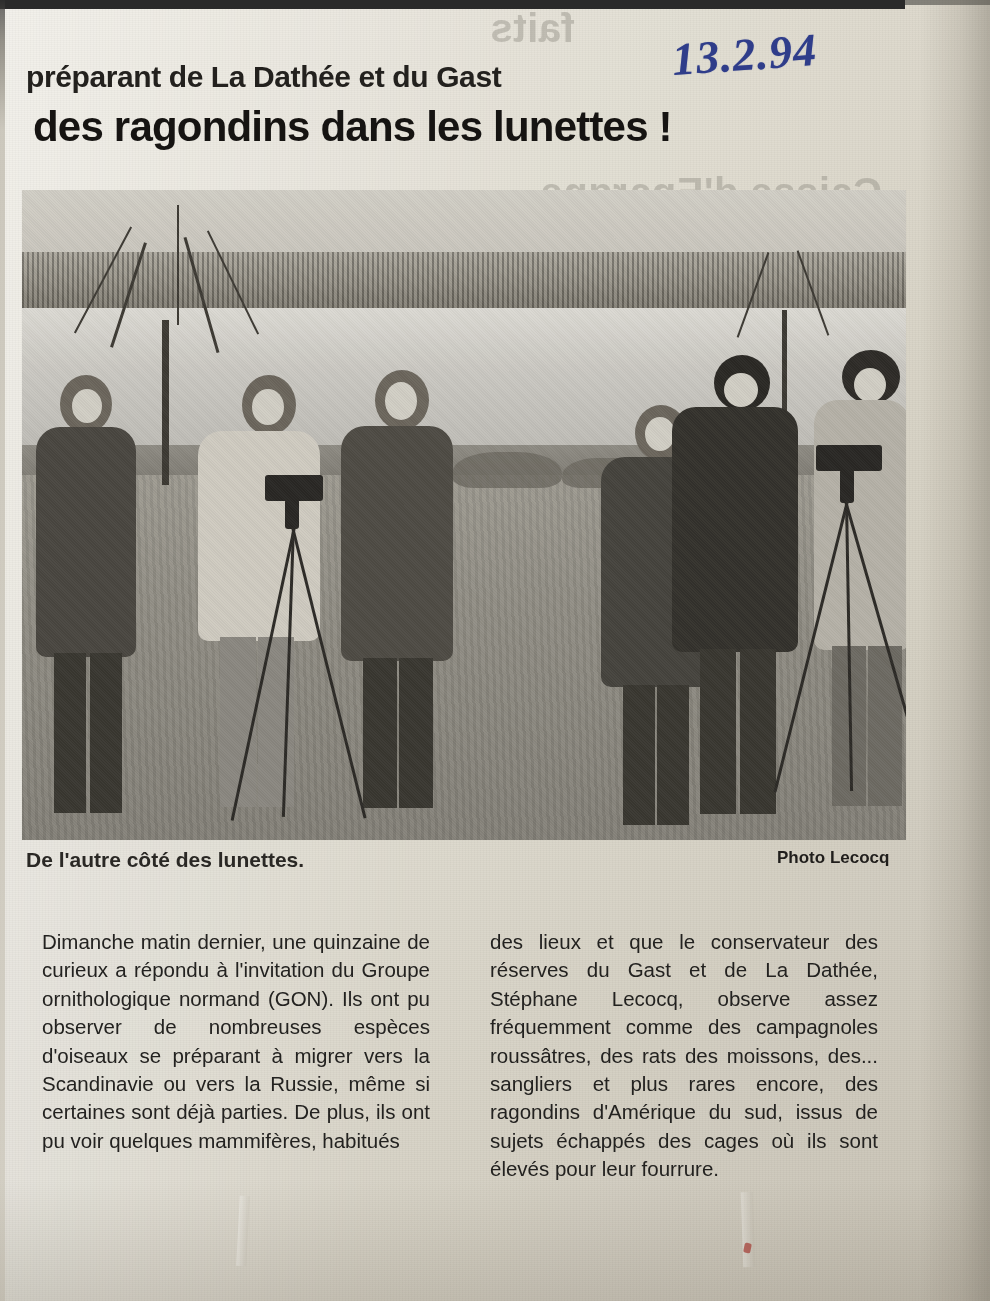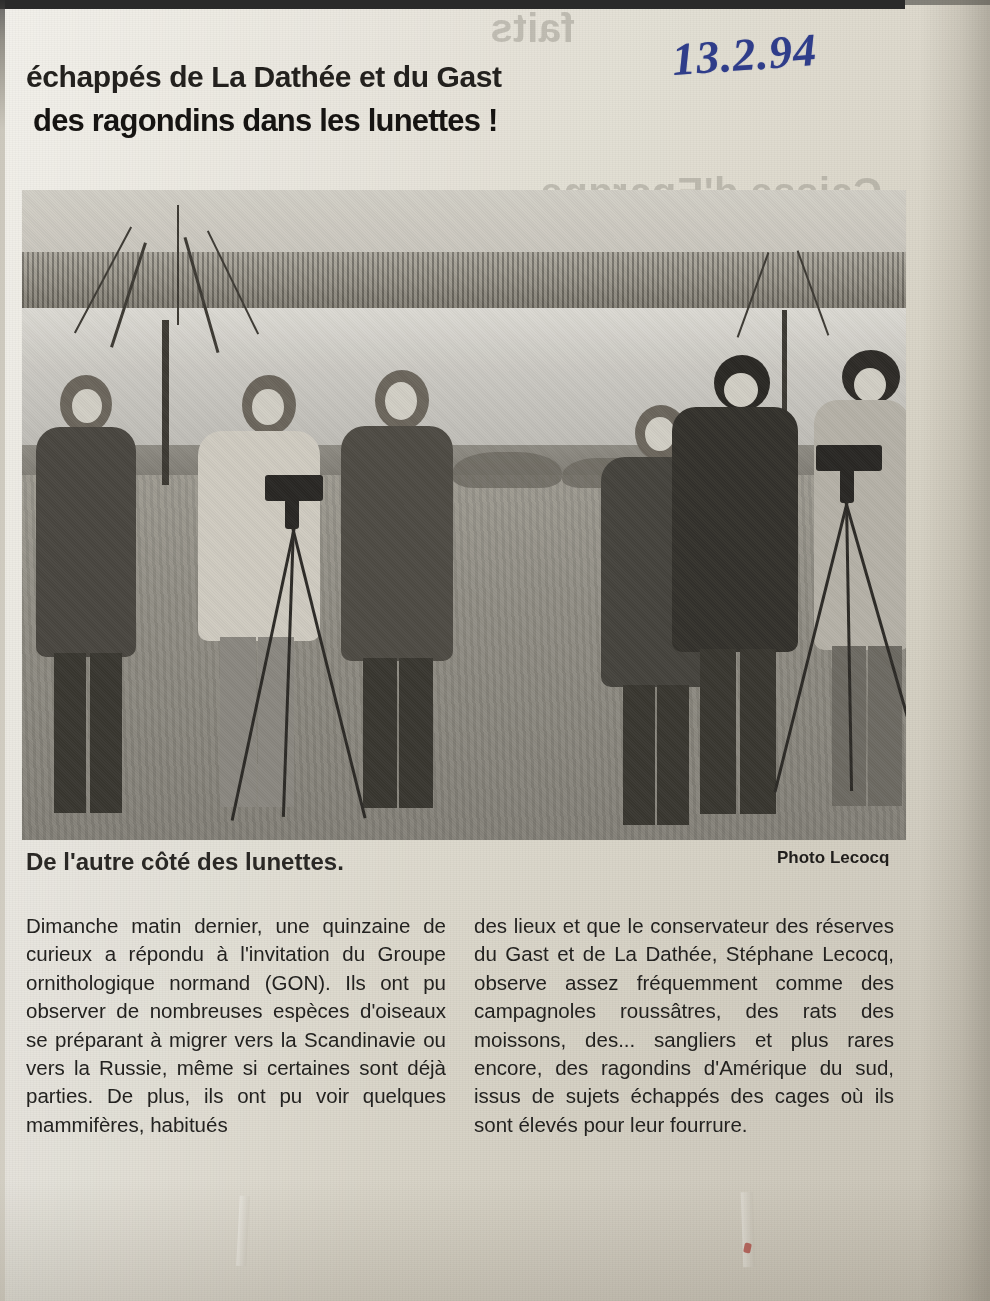--- a/index.html
+++ b/index.html
@@ -90,21 +90,21 @@
     top: 60px;
     font-size: 30px;
     font-weight: bold;
     color: #23211e;
     letter-spacing: -0.4px;
   }
   .headline {
     position: absolute;
     left: 33px;
     top: 103px;
-    font-size: 31px;
+    font-size: 42px;
     font-weight: bold;
     color: #161412;
     letter-spacing: -0.8px;
   }
   .datestamp {
     position: absolute;
     left: 672px;
     top: 28px;
     font-family: "Liberation Serif", serif;
     font-size: 46px;
@@ -218,21 +218,21 @@
       repeating-linear-gradient(45deg, rgba(0,0,0,0.05) 0px, rgba(0,0,0,0.05) 1px, rgba(255,255,255,0.05) 1px, rgba(255,255,255,0.05) 2px);
     opacity: .6;
     pointer-events: none;
   }
 
   
   .caption {
     position: absolute;
     left: 26px;
     top: 848px;
-    font-size: 24px;
+    font-size: 21px;
     font-weight: bold;
     color: #2a2825;
   }
   .credit {
     position: absolute;
     left: 777px;
     top: 848px;
     font-size: 17px;
     font-weight: bold;
     color: #201e1c;
@@ -241,21 +241,21 @@
   
   .col {
     position: absolute;
     top: 912px;
     width: 420px;
     font-size: 20.5px;
     line-height: 28.4px;
     color: #232220;
     text-align: justify;
   }
-  .col p { margin: 0; }
+  .col p { margin: 16px; }
   .col-left { left: 26px; }
   .col-right { left: 474px; }
 
   
   .crease {
     position: absolute;
     background: linear-gradient(90deg, rgba(255,255,255,0.55), rgba(160,154,140,0.25));
     pointer-events: none;
   }
   .red-fleck {
@@ -279,21 +279,21 @@
   <div class="edge-top"></div>
   <div class="edge-top-right"></div>
   <div class="edge-left"></div>
   <div class="edge-right"></div>
   <div class="edge-bottom"></div>
 
   <div class="ghost" style="left:490px; top:6px; font-size:40px;">faits</div>
   <div class="ghost" style="left:540px; top:170px; font-size:40px;">Caisse d'Epargne</div>
   <div class="ghost" style="left:265px; top:215px; font-size:42px;">2 ans d'abonnement pour 480</div>
 
-  <div class="kicker">échappés de La Dathée et du Gast</div>
+  <div class="kicker">préparant de La Dathée et du Gast</div>
   <div class="headline">des ragondins dans les lunettes !</div>
   <div class="datestamp">13.2.94</div>
 
   <div class="photo">
     <div class="sky"></div>
     <div class="buildings"></div>
     <div class="treeline"></div>
     <div class="water"></div>
     <div class="far-bank"></div>
     <div class="ground"></div>

